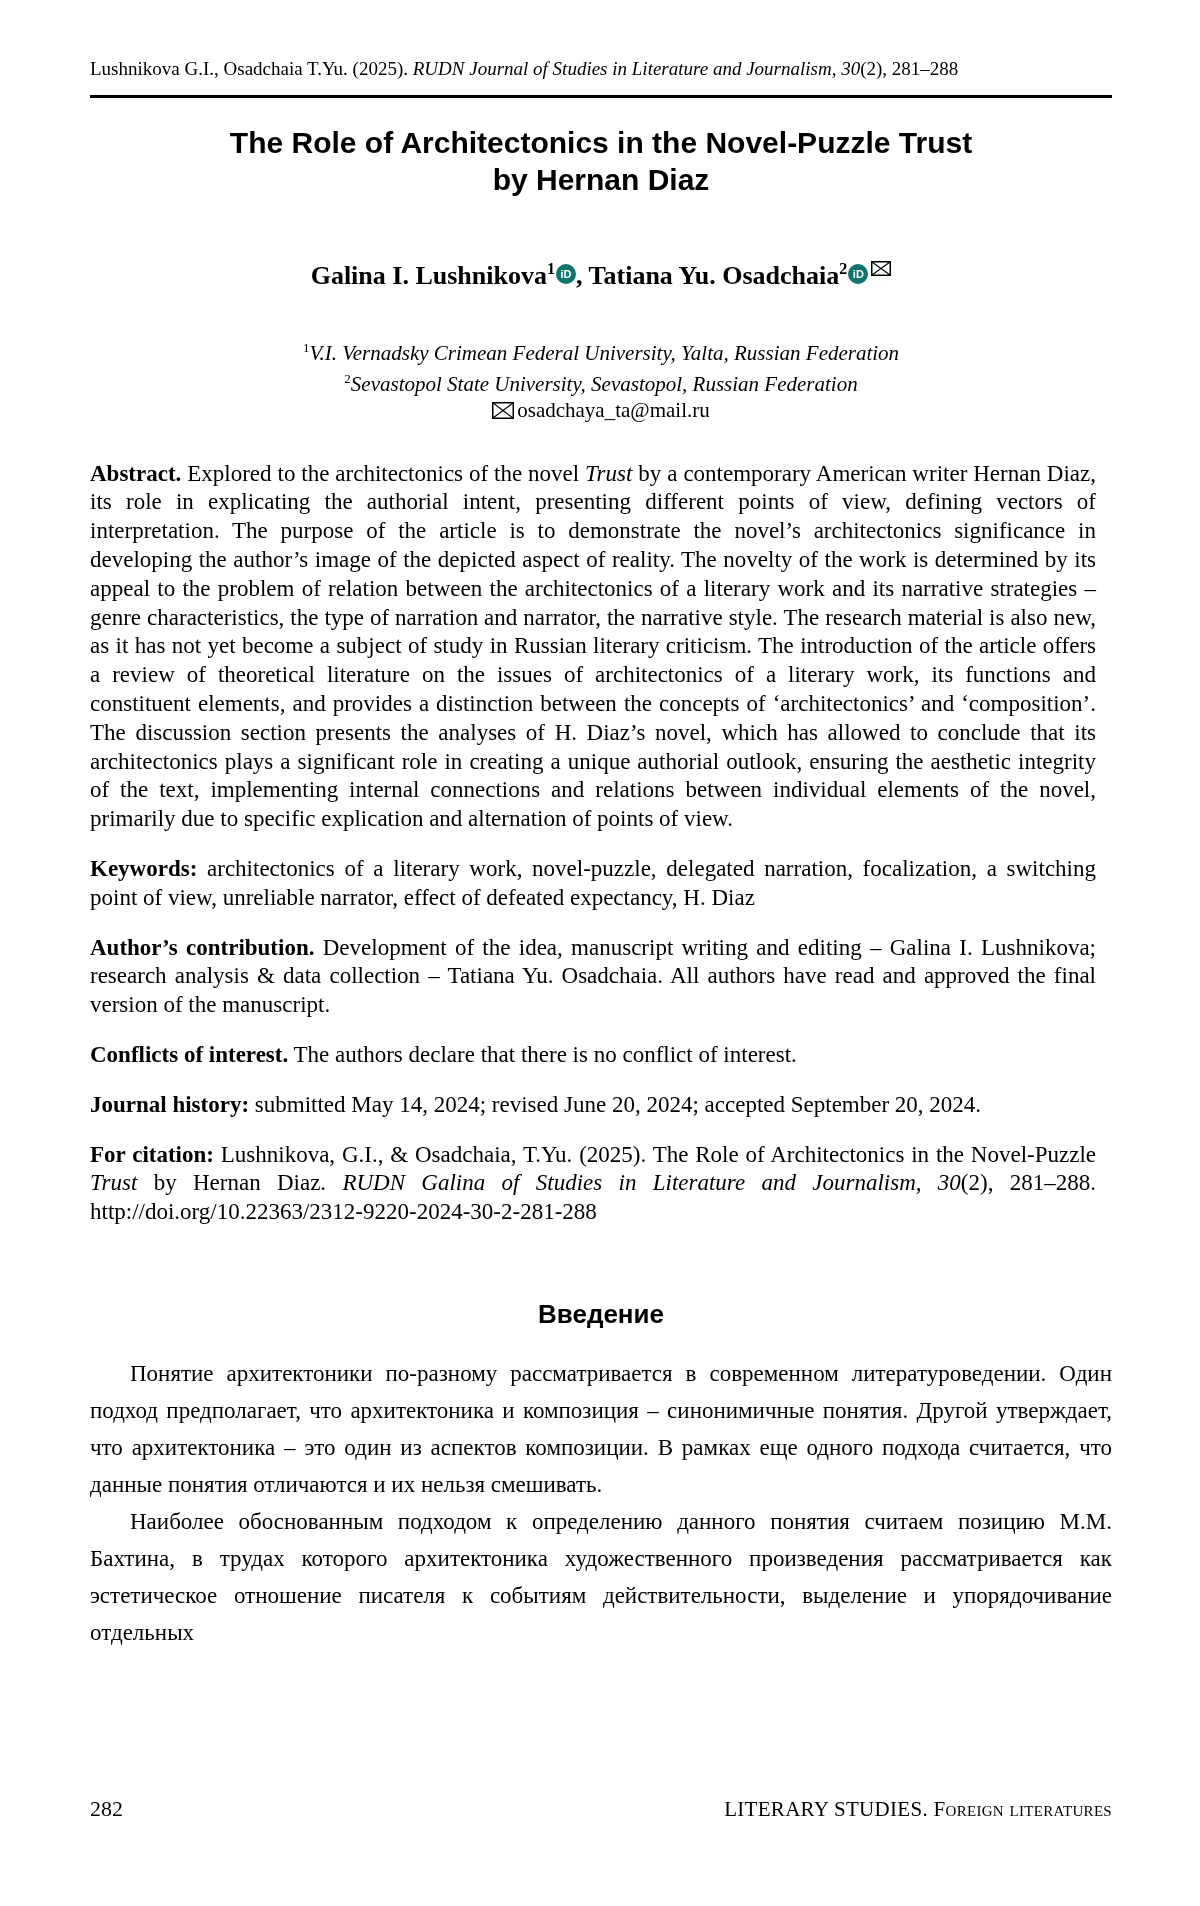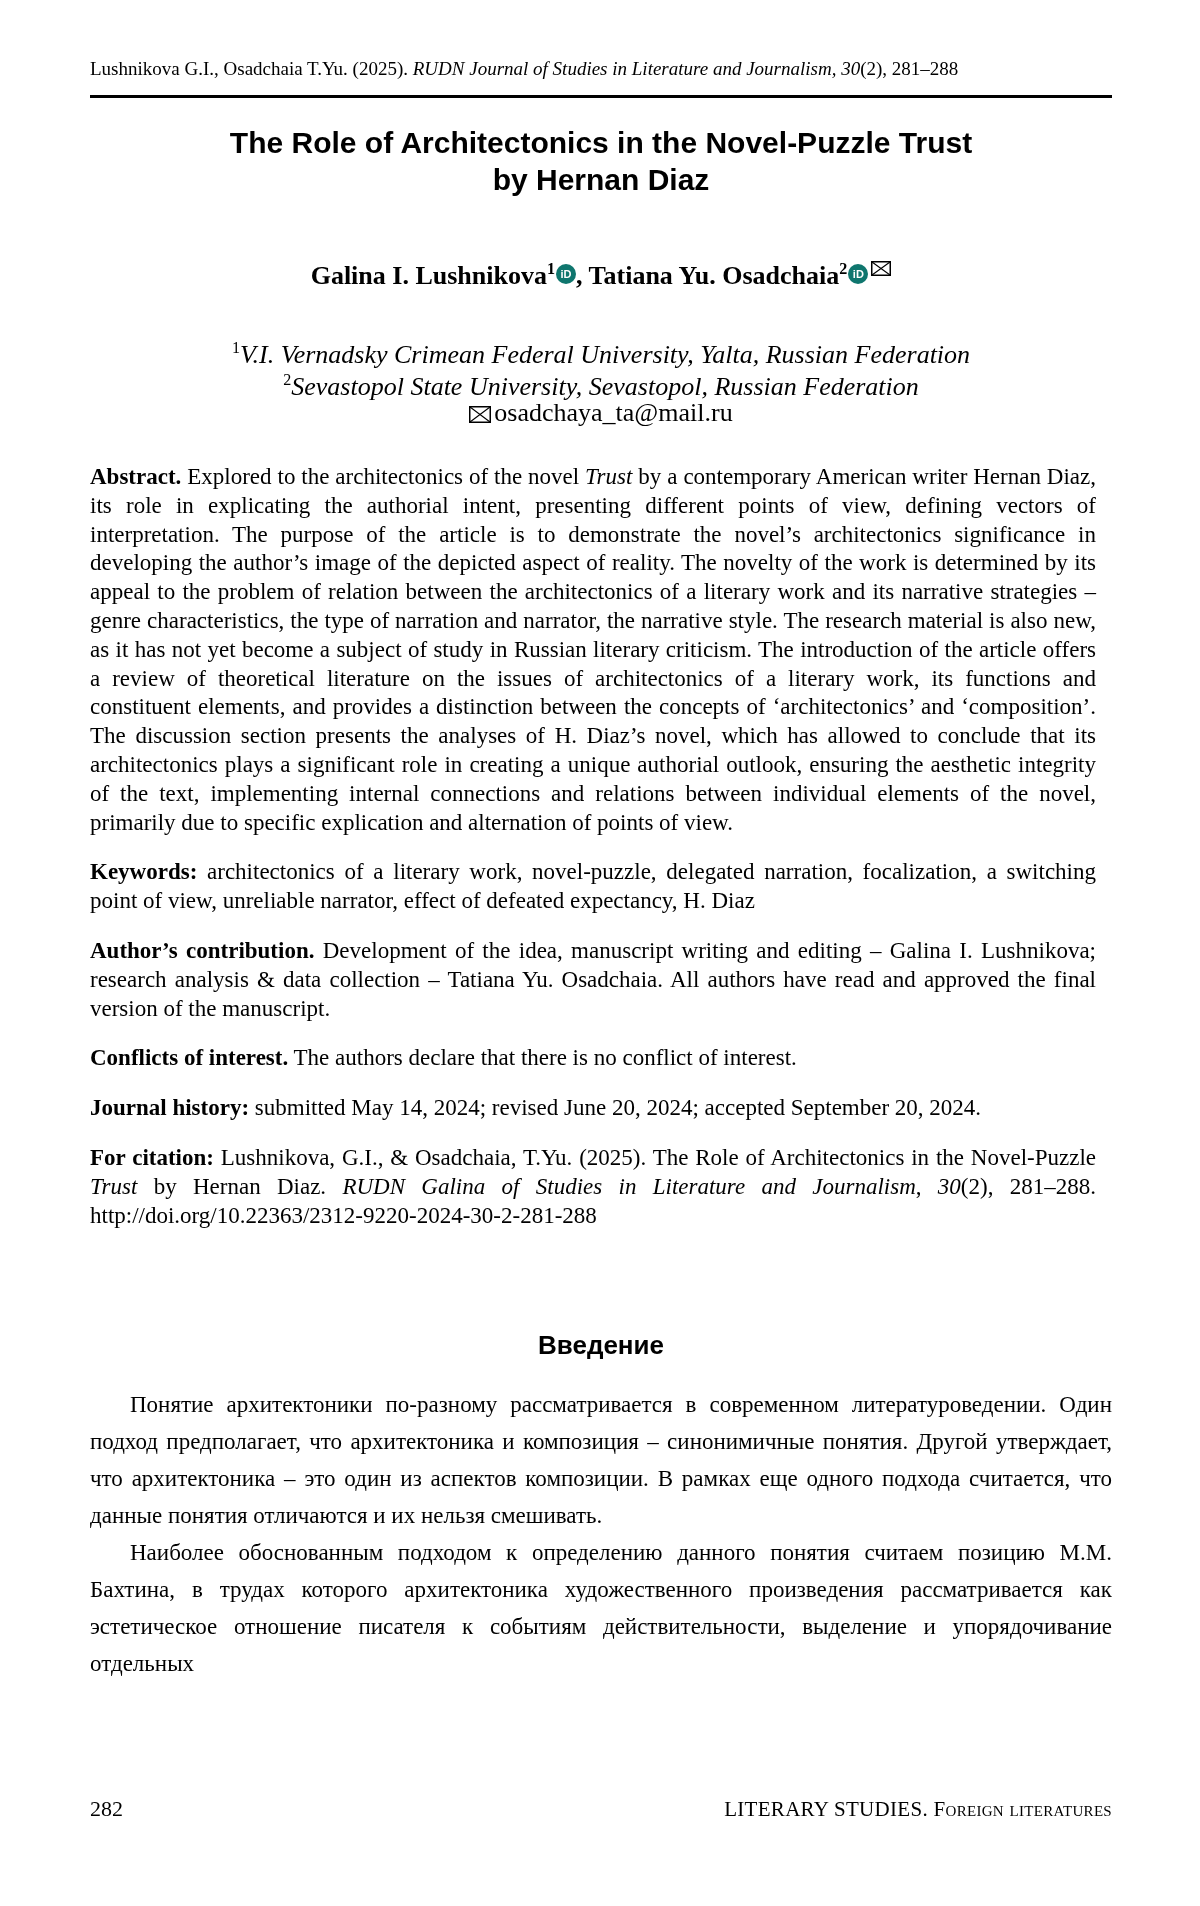--- a/index.html
+++ b/index.html
@@ -29,33 +29,33 @@
 
   .orcid-icon {
     display: inline-block; width: 20px; height: 20px; border-radius: 50%;
     background: #0f766e; color: #fff;
     font-family: "Liberation Sans", sans-serif; font-weight: bold;
     font-size: 11px; line-height: 20px; text-align: center;
     vertical-align: 6px; margin-left: 1px;
   }
   .env-icon { vertical-align: 8px; margin-left: 3px; }
 
-  .affil { margin-top: 44px; text-align: center; font-size: 26px; line-height: 26px; }
+  .affil { margin-top: 44px; text-align: center; font-size: 21px; line-height: 26px; }
   .affil .affil-line { font-style: italic; }
   .affil sup { font-size: 62%; font-style: normal; }
   .email-line { font-style: normal; }
   .env-icon-inline { vertical-align: -2px; margin-right: 3px; }
 
   .para { margin: 21px 16px 0 0; font-size: 23px; line-height: 28.8px; text-align: justify; }
   .para.first { margin-top: 37px; }
   .para b { font-weight: bold; }
   .para i { font-style: italic; }
 
   .section-heading {
-    margin-top: 100px; text-align: center;
+    margin-top: 72px; text-align: center;
     font-family: "Liberation Sans", sans-serif;
     font-size: 26px; font-weight: bold;
   }
   .ru-para { margin: 25px 0 0 0; font-size: 23px; line-height: 37px; text-align: justify; text-indent: 40px; }
   .ru-para + .ru-para { margin-top: 0; }
 
   .footer {
     position: absolute; left: 90px; right: 88px; top: 1796px;
     display: flex; justify-content: space-between; align-items: baseline;
   }

